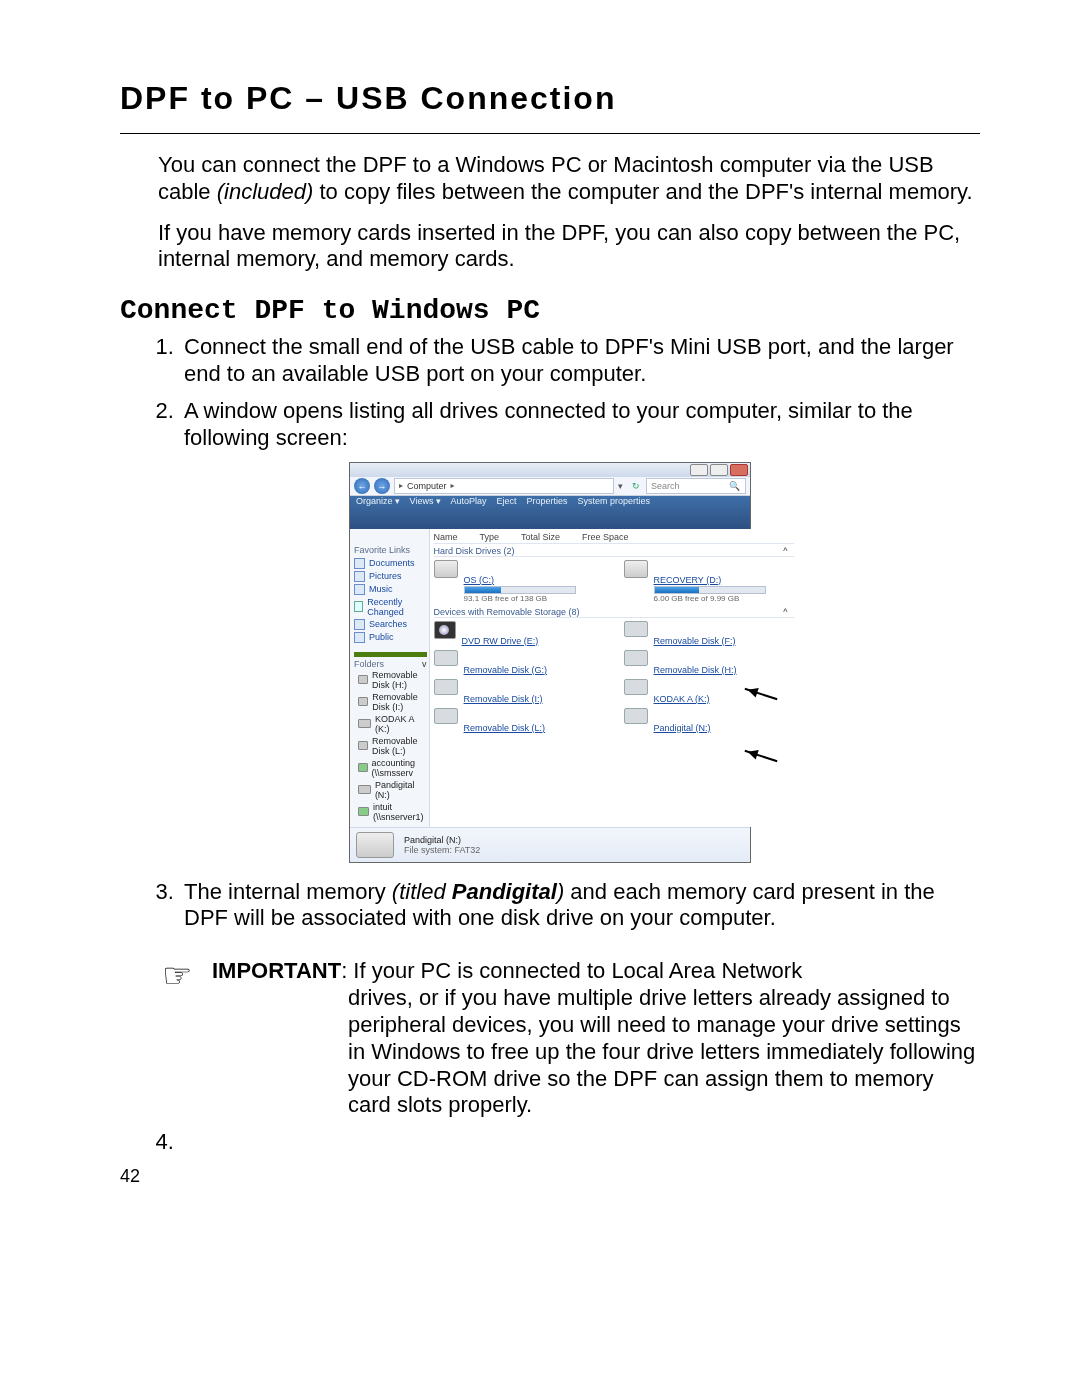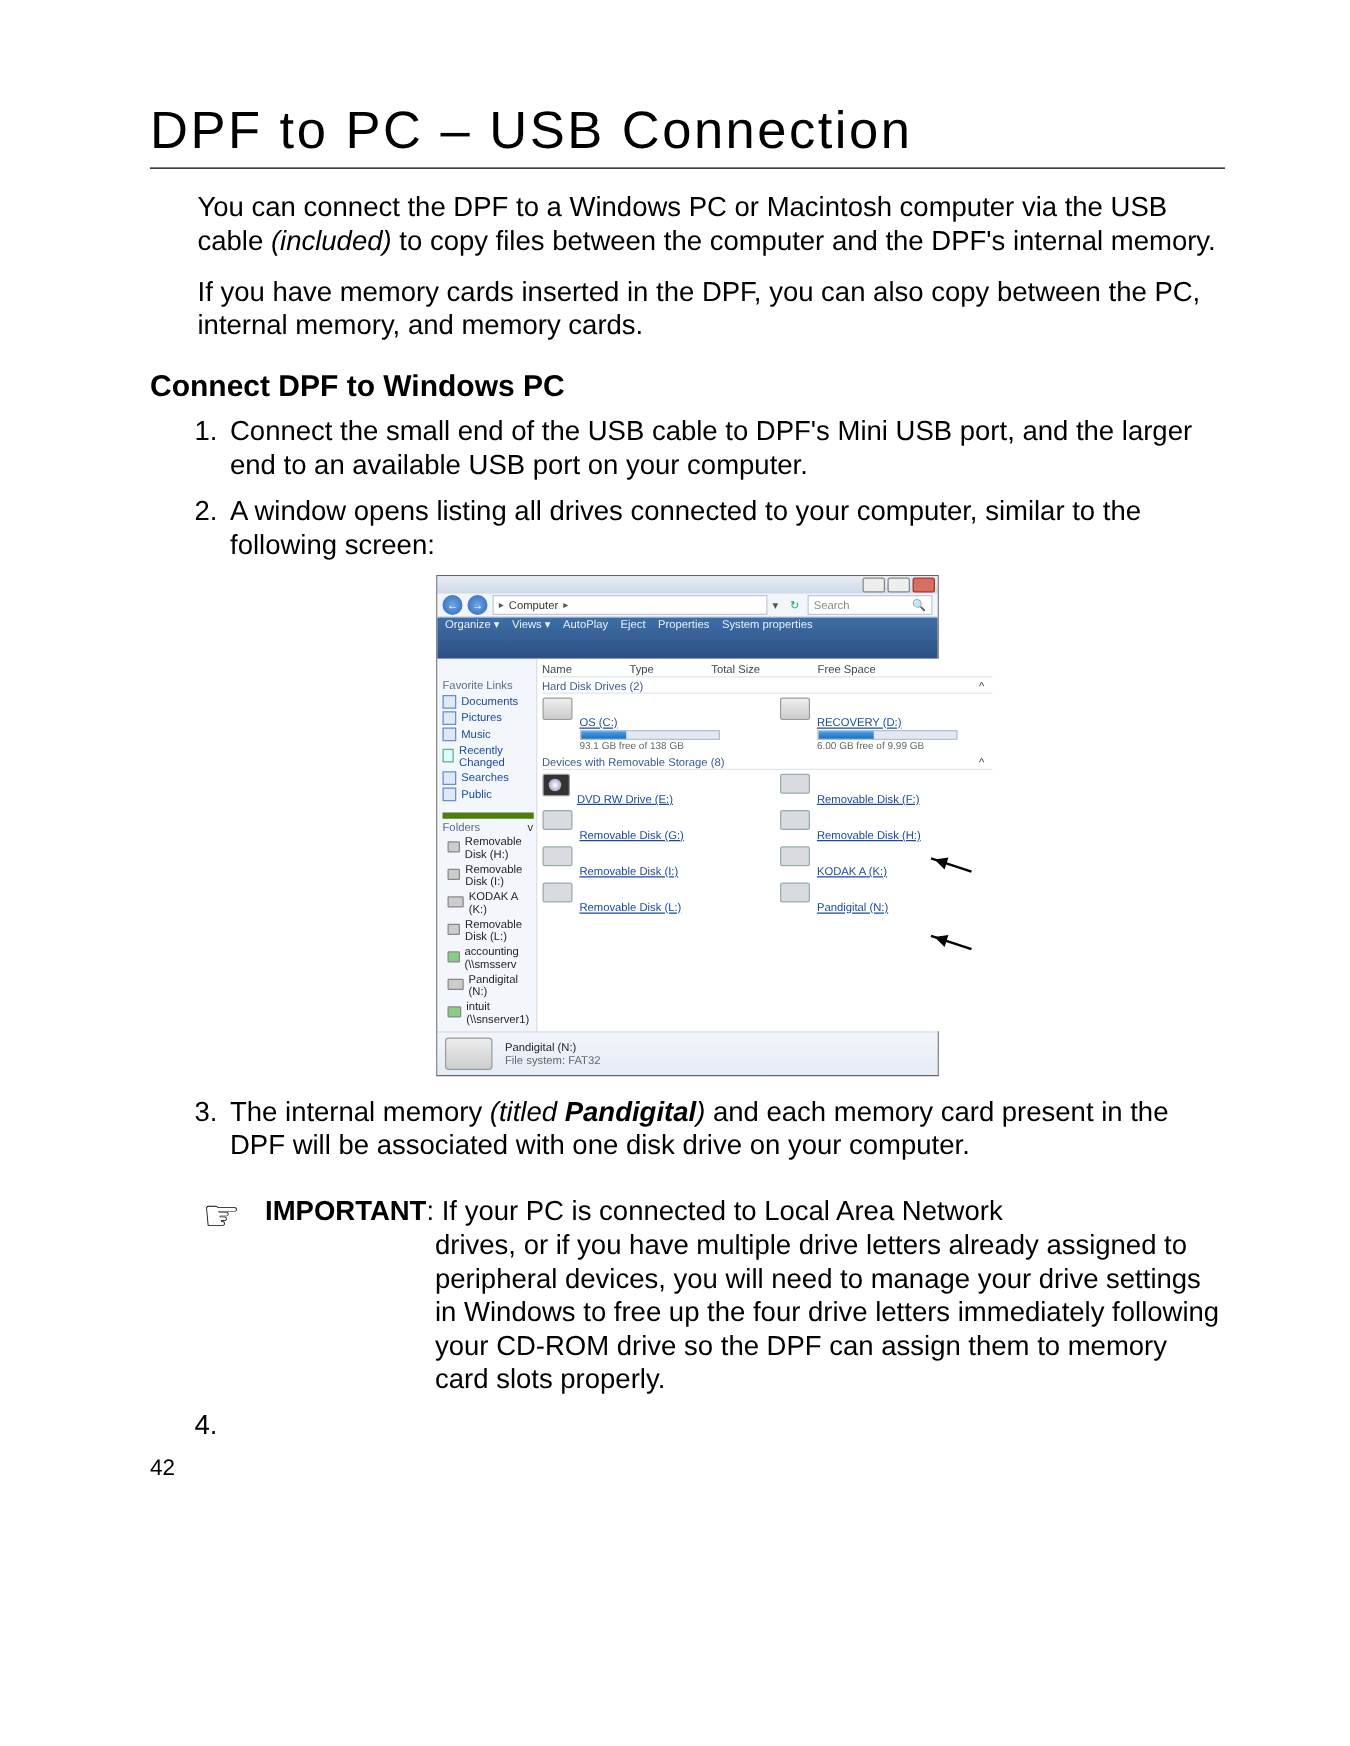--- a/index.html
+++ b/index.html
@@ -9,40 +9,40 @@
     width: 1080px;
     font-family: Arial, Helvetica, sans-serif;
     color: #000;
   }
   .page {
     padding: 80px 100px 60px 120px;
     box-sizing: border-box;
   }
   h1.page-title {
     font-family: "Segoe UI", "Myriad Pro", Arial, sans-serif;
-    font-weight: 400;
-    font-size: 42px;
+    font-weight: 700;
+    font-size: 32px;
     letter-spacing: 2px;
-    margin: 0 0 6px 0;
+    margin: 0 0 16px 0;
   }
   hr.rule {
     border: none;
     border-top: 1px solid #000;
     margin: 0 0 18px 0;
   }
   .body-indent {
     padding-left: 38px;
     font-size: 22px;
     line-height: 1.22;
   }
   .body-indent p { margin: 12px 0 14px 0; }
   h2.sub {
-    font-family: Liberation Sans, sans-serif;
+    font-family: Liberation Mono, monospace;
     font-weight: 700;
-    font-size: 24px;
+    font-size: 28px;
     margin: 22px 0 8px 0;
   }
   ol.steps {
     margin: 0 0 0 60px;
     padding: 0;
     font-size: 22px;
     line-height: 1.22;
   }
   ol.steps li { margin-bottom: 10px; padding-left: 4px; }
   .ital { font-style: italic; }
@@ -103,21 +103,21 @@
   .favitem { display:flex; align-items:center; gap:4px; color:#1a4aa0; margin:1px 0; }
   .sq { width:9px; height:9px; border:1px solid #6a8; background:#dff; }
   .sq.doc { border-color:#6a8dcb; background:#dee9f8; }
   .folders-hdr {
     margin-top:8px; color:#5a6d88; display:flex; justify-content:space-between;
     border-top:5px solid #4d7c0f; padding-top:2px;
   }
   .fitem { display:flex; align-items:center; gap:4px; color:#222; margin:1px 0; padding-left:4px;}
   .drv { width:12px; height:7px; background:#ccc; border:1px solid #888; border-radius:1px; }
   .content { flex:1; background:#fff; padding:2px 4px; position:relative; }
-  .cols { display:flex; gap:46px; color:#444; border-bottom:1px solid #e0e6ef; padding:1px 0;}
+  .cols { display:flex; gap:22px; color:#444; border-bottom:1px solid #e0e6ef; padding:1px 0;}
   .grouphdr { color:#3a5a8f; margin:2px 0 1px 0; border-bottom:1px solid #e0e6ef; display:flex; justify-content:space-between; padding-right:6px;gap:12px;}
   .row2 { display:flex; gap:20px; }
   .drive {
     width:170px; display:flex; gap:6px; align-items:flex-start; padding:2px 0;
   }
   .hddicon {
     width:22px; height:16px; background:linear-gradient(#eee,#ccc);
     border:1px solid #999; border-radius:2px; position:relative;
   }
   .cdicon {

